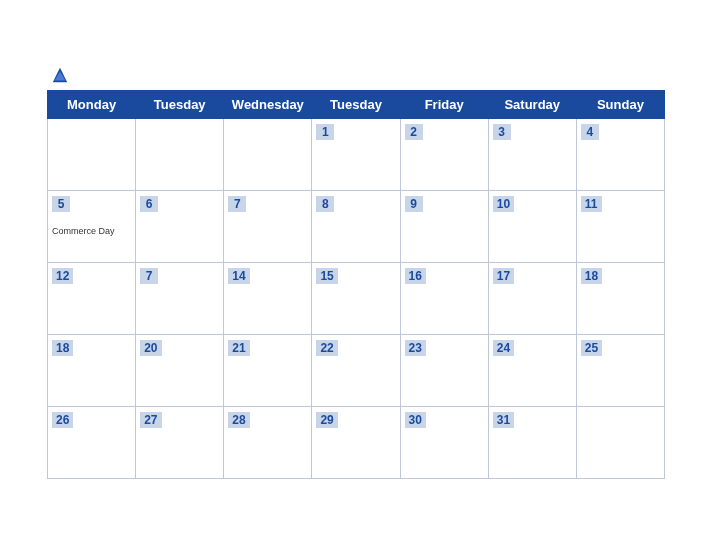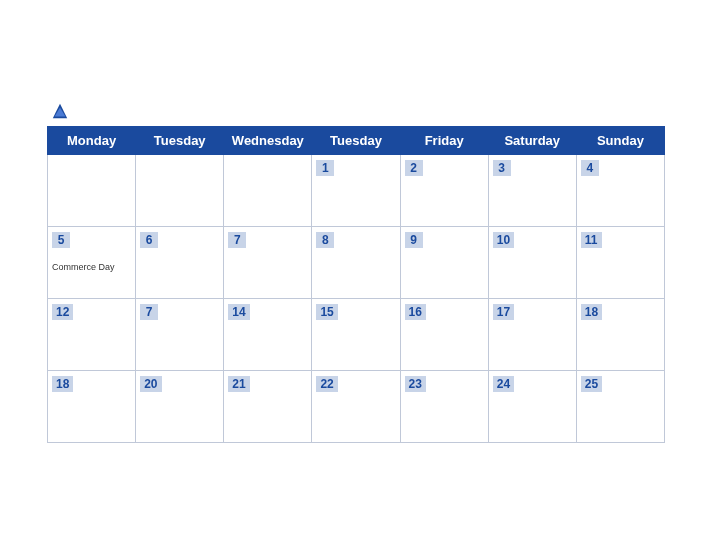--- a/index.html
+++ b/index.html
@@ -166,15 +166,24 @@
         </tr>
         <tr>
           <td><span class="day-number">18</span></td>
           <td><span class="day-number">20</span></td>
           <td><span class="day-number">21</span></td>
           <td><span class="day-number">22</span></td>
           <td><span class="day-number">23</span></td>
           <td><span class="day-number">24</span></td>
           <td><span class="day-number">25</span></td>
         </tr>
+        <tr>
+          <td><span class="day-number">26</span></td>
+          <td><span class="day-number">27</span></td>
+          <td><span class="day-number">28</span></td>
+          <td><span class="day-number">29</span></td>
+          <td><span class="day-number">30</span></td>
+          <td><span class="day-number">31</span></td>
+          <td class="empty-cell"></td>
+        </tr>
       </tbody>
   </table>
 </div>
 
 </body></html>

